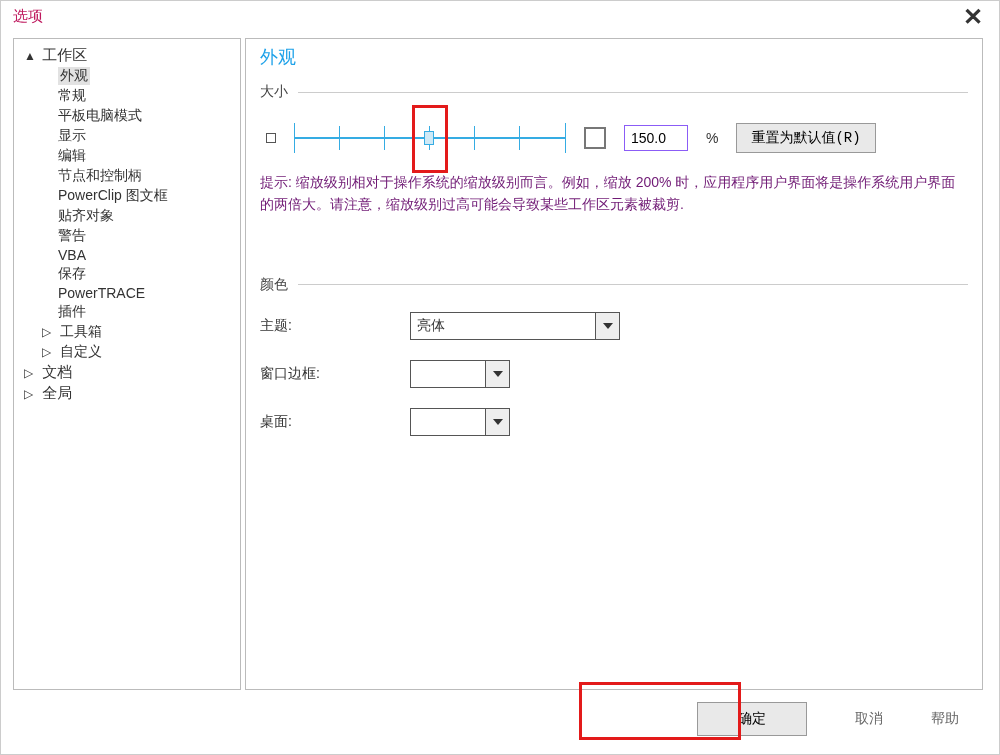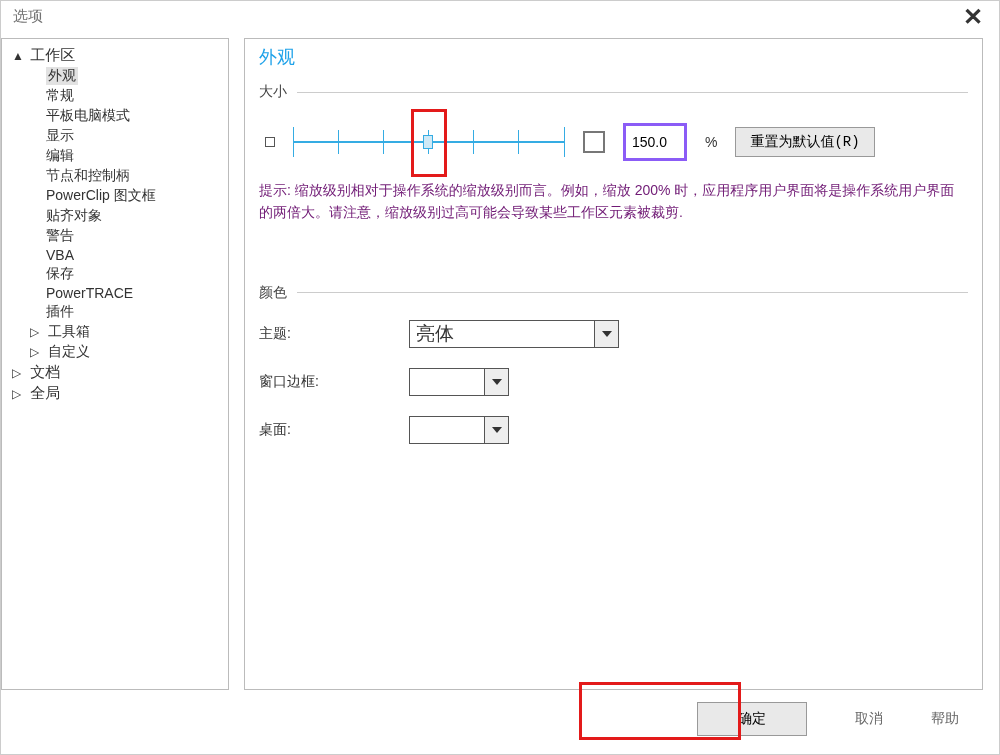--- a/index.html
+++ b/index.html
@@ -18,33 +18,33 @@
   flex-direction: column;
   background: #fff;
 }
 .titlebar {
   display: flex;
   align-items: center;
   justify-content: space-between;
   padding: 6px 12px 4px 12px;
   font-size: 15px;
 }
-.titlebar .title { color: #737373; }
+.titlebar .title { color: #be185d; }
 .titlebar .close {
   font-size: 24px;
   font-weight: bold;
   line-height: 18px;
   cursor: pointer;
   padding: 0 4px;
 }
 .body {
   display: flex;
   flex: 1;
-  gap: 15px;
-  padding: 8px 16px 0 0;
+  gap: 4px;
+  padding: 8px 16px 0 12px;
   overflow: hidden;
   align-items: stretch;
 }
 .side-panel {
   width: 228px;
   border: 1px solid #bbb;
   overflow: auto;
   padding: 6px 2px;
 }
 .tree { list-style: none; }
@@ -118,21 +118,21 @@
 }
 .highlight1 {
   position: absolute;
   border: 3px solid #e31a1a;
   pointer-events: none;
 }
 .chk {
   width: 22px; height: 22px; border: 2px solid #777; display:inline-block;
 }
 .numbox {
-  width: 64px; height: 38px; border: 3px solid #8b5cf6; padding: 2px 6px; font-size: 14px;
+  width: 64px; height: 26px; border: 1px solid #8b5cf6; padding: 2px 6px; font-size: 14px;
 }
 .pct { font-size: 14px; }
 .btn {
   background: #e9e9e9;
   border: 1px solid #999;
   padding: 5px 14px;
   font-size: 14px;
   cursor: pointer;
   font-family: Liberation Mono, monospace;
 }
@@ -155,21 +155,21 @@
   height: 28px;
   align-items: stretch;
 }
 .combo.wide { width: 210px; }
 .combo.small { width: 100px; }
 .combo .text {
   flex: 1;
   padding: 3px 6px;
   display: flex;
   align-items: center;
-  font-size: 19px;
+  font-size: 14px;
 }
 .combo .arrow {
   width: 24px;
   border-left: 1px solid #555;
   background: #eee;
   display: flex;
   align-items: center;
   justify-content: center;
 }
 .combo .arrow svg { width: 10px; height: 6px; }

